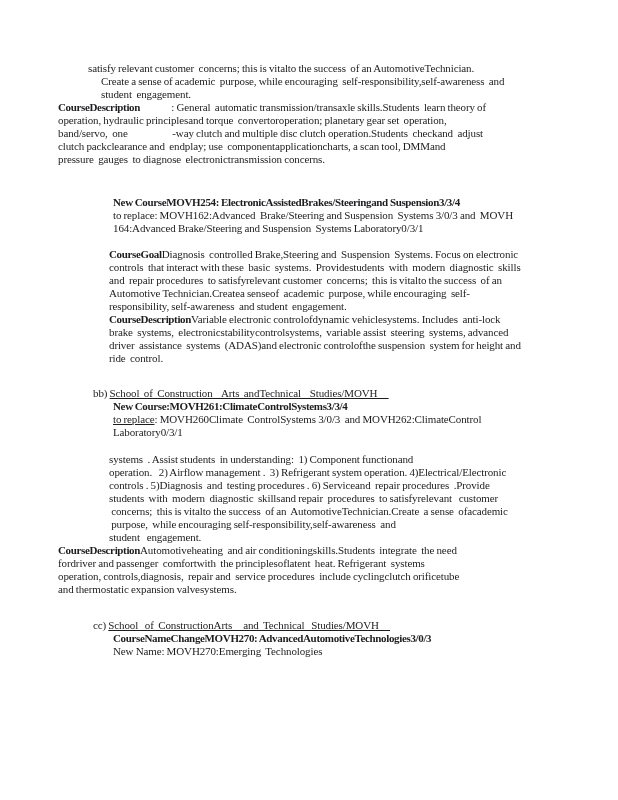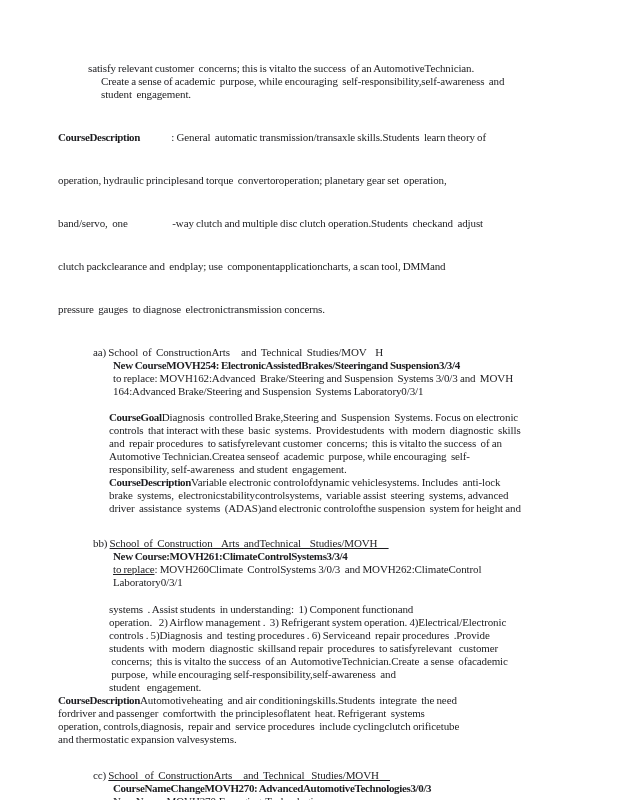--- a/index.html
+++ b/index.html
@@ -22,21 +22,21 @@
   }
   .line {
     white-space: pre;
     letter-spacing: -0.12px;
     word-spacing: -0.4px;
   }
   .b { font-weight: bold; letter-spacing: -0.35px; }
   .u { text-decoration: underline; }
 
   
-  .line.flush  { margin-left: 0; margin-top: 30px; }
+  .line.flush  { margin-left: 0; }
   .line.hang   { margin-left: 43px; }
   .line.hang2  { margin-left: 30px; }
   .line.marker { margin-left: 35px; }
   .line.sub    { margin-left: 55px; }
   .line.body   { margin-left: 51px; }
   .line.body2  { }
 
   
   [data-name="section-aa-heading"]            { margin-top: 30px; }
   [data-name="paragraph-aa-goal-description"] { margin-top: 13px; }
@@ -54,34 +54,34 @@
       <div class="line hang" data-name="text-line"><span class="" data-name="text-segment">student  engagement.</span></div>
     </div>
     <div class="block" data-name="paragraph-course-description-transmission">
       <div class="line flush" data-name="text-line"><span class="b " data-name="bold-text">CourseDescription</span><span class="" data-name="text-segment">              : General  automatic transmission/transaxle skills.Students  learn theory of</span></div>
       <div class="line flush" data-name="text-line"><span class="" data-name="text-segment">operation, hydraulic principlesand torque  convertoroperation; planetary gear set  operation,</span></div>
       <div class="line flush" data-name="text-line"><span class="" data-name="text-segment">band/servo,  one                    -way clutch and multiple disc clutch operation.Students  checkand  adjust</span></div>
       <div class="line flush" data-name="text-line"><span class="" data-name="text-segment">clutch packclearance and  endplay; use  componentapplicationcharts, a scan tool, DMMand</span></div>
       <div class="line flush" data-name="text-line"><span class="" data-name="text-segment">pressure  gauges  to diagnose  electronictransmission concerns.</span></div>
     </div>
     <div class="block" data-name="section-aa-heading">
-      <div class="line marker" data-name="text-line"><span class="" data-name="text-segment">aa) </span><span class="" data-name="text-segment">School  of  ConstructionArts     and  Technical  Studies/MOV    H</span></div>
       <div class="line sub" data-name="text-line"><span class="b " data-name="bold-text">New CourseMOVH254: ElectronicAssistedBrakes/Steeringand Suspension3/3/4</span></div>
       <div class="line sub" data-name="text-line"><span class="" data-name="text-segment">to replace: MOVH162:Advanced  Brake/Steering and Suspension  Systems 3/0/3 and  MOVH</span></div>
       <div class="line sub" data-name="text-line"><span class="" data-name="text-segment">164:Advanced Brake/Steering and Suspension  Systems Laboratory0/3/1</span></div>
     </div>
     <div class="block" data-name="paragraph-aa-goal-description">
       <div class="line body" data-name="text-line"><span class="b " data-name="bold-text">CourseGoal</span><span class="" data-name="text-segment">Diagnosis  controlled Brake,Steering and  Suspension  Systems. Focus on electronic</span></div>
       <div class="line body" data-name="text-line"><span class="" data-name="text-segment">controls  that interact with these  basic  systems.  Providestudents  with  modern  diagnostic  skills</span></div>
       <div class="line body" data-name="text-line"><span class="" data-name="text-segment">and  repair procedures  to satisfyrelevant customer  concerns;  this is vitalto the success  of an</span></div>
       <div class="line body" data-name="text-line"><span class="" data-name="text-segment">Automotive Technician.Createa senseof  academic  purpose, while encouraging  self-</span></div>
       <div class="line body" data-name="text-line"><span class="" data-name="text-segment">responsibility, self-awareness  and student  engagement.</span></div>
       <div class="line body" data-name="text-line"><span class="b " data-name="bold-text">CourseDescription</span><span class="" data-name="text-segment">Variable electronic controlofdynamic vehiclesystems. Includes  anti-lock</span></div>
       <div class="line body" data-name="text-line"><span class="" data-name="text-segment">brake  systems,  electronicstabilitycontrolsystems,  variable assist  steering  systems, advanced</span></div>
       <div class="line body" data-name="text-line"><span class="" data-name="text-segment">driver  assistance  systems  (ADAS)and electronic controlofthe suspension  system for height and</span></div>
+      <div class="line body" data-name="text-line"><span class="" data-name="text-segment">ride  control.</span></div>
     </div>
     <div class="block" data-name="section-bb-heading">
       <div class="line marker" data-name="text-line"><span class="" data-name="text-segment">bb) </span><span class="u" data-name="underlined-text">School  of  Construction    Arts  andTechnical    Studies/MOVH&nbsp;&nbsp;&nbsp;&nbsp;&nbsp;</span></div>
       <div class="line sub" data-name="text-line"><span class="b " data-name="bold-text">New Course:MOVH261:ClimateControlSystems3/3/4</span></div>
       <div class="line sub" data-name="text-line"><span class="u" data-name="underlined-text">to replace</span><span class="" data-name="text-segment">: MOVH260Climate  ControlSystems 3/0/3  and MOVH262:ClimateControl</span></div>
       <div class="line sub" data-name="text-line"><span class="" data-name="text-segment">Laboratory0/3/1</span></div>
     </div>
     <div class="block" data-name="paragraph-bb-goal-description">
       <div class="line body" data-name="text-line"><span class="" data-name="text-segment">systems  . Assist students  in understanding:  1) Component functionand</span></div>
       <div class="line body" data-name="text-line"><span class="" data-name="text-segment">operation.   2) Airflow management .  3) Refrigerant system operation. 4)Electrical/Electronic</span></div>

